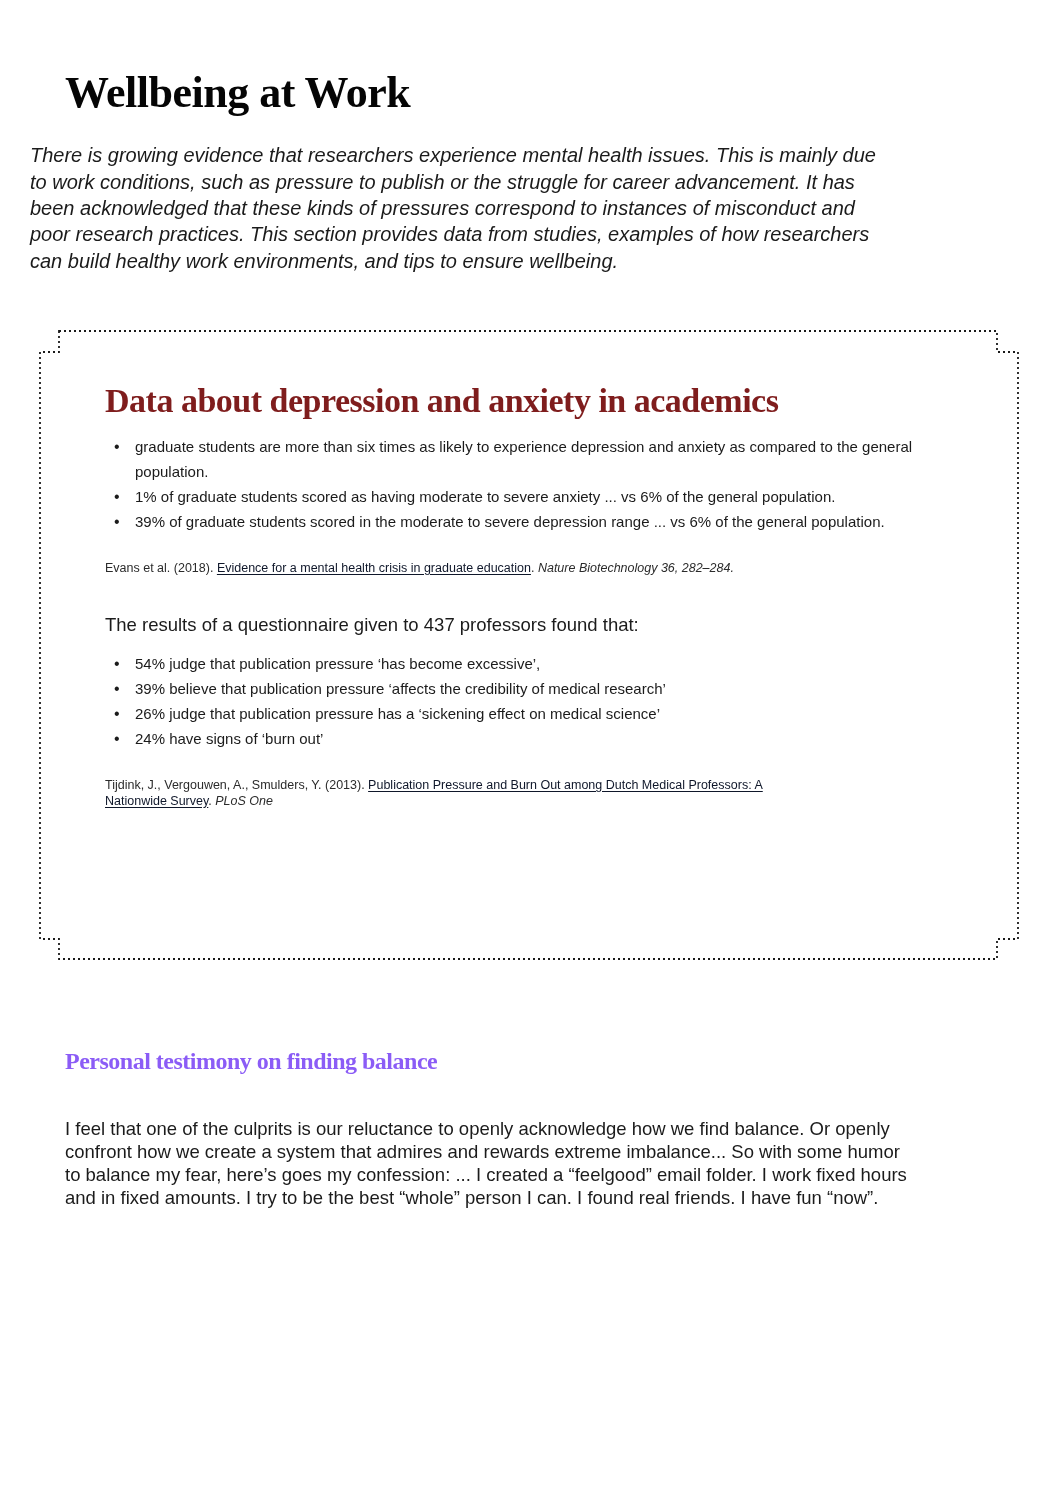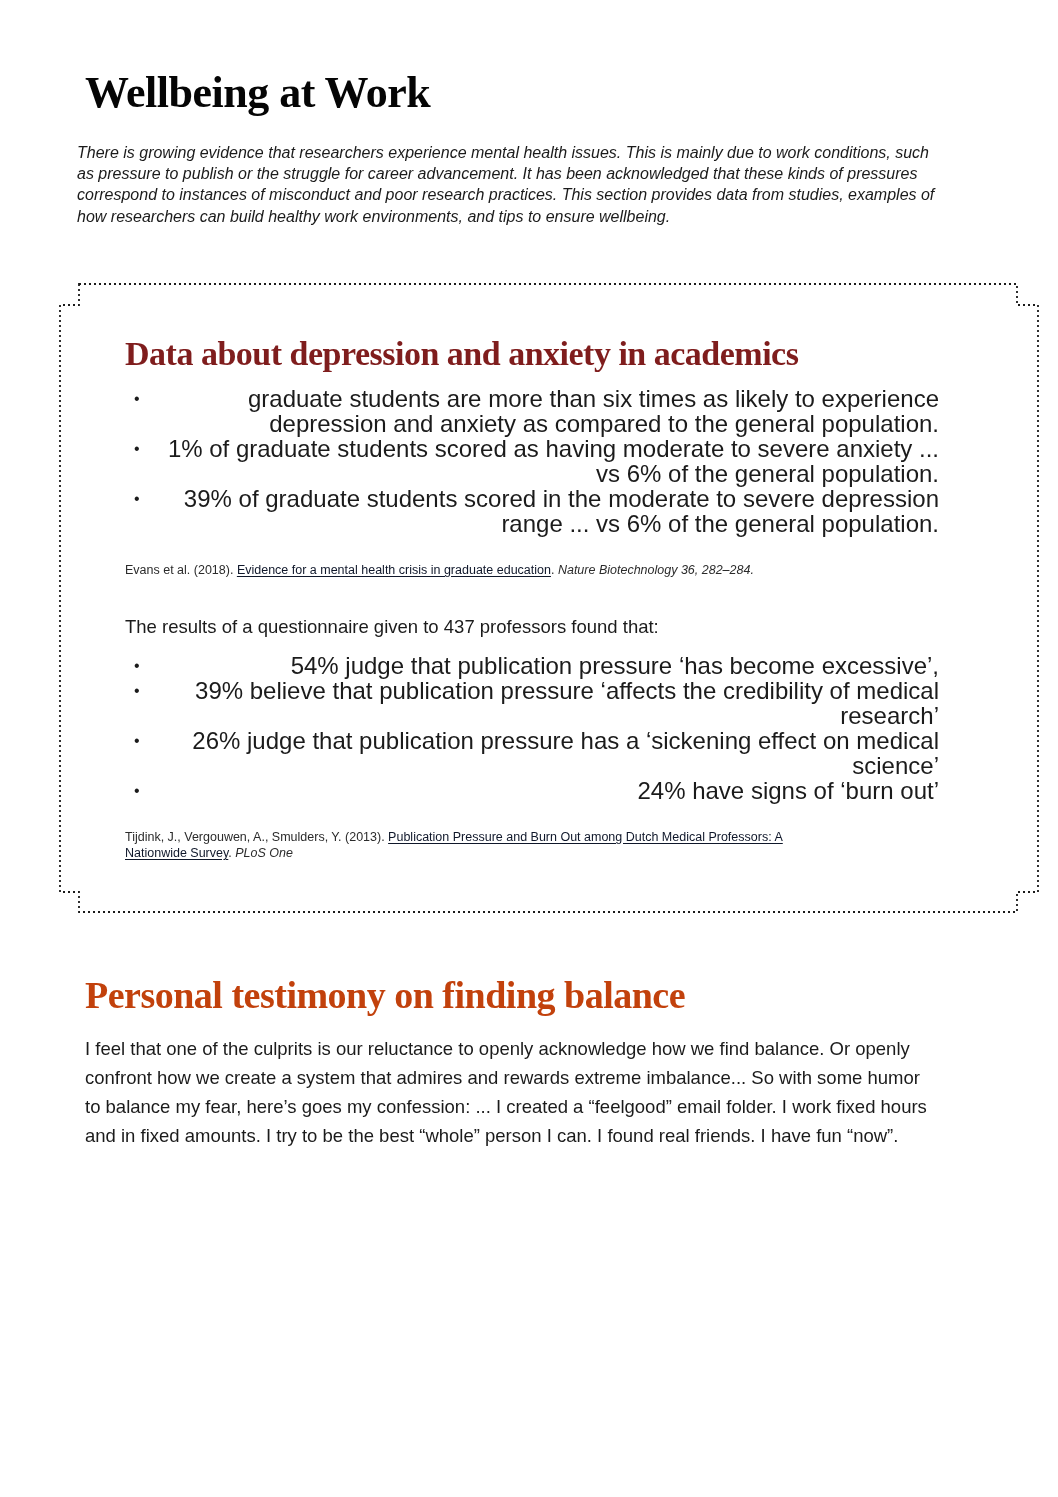--- a/index.html
+++ b/index.html
@@ -5,36 +5,35 @@
   * { margin: 0; padding: 0; box-sizing: border-box; }
   html, body { background: #ffffff; }
   .page {
     position: relative;
     width: 1058px;
     height: 1487px;
     background: #ffffff;
     overflow: hidden;
     font-family: "Liberation Sans", "DejaVu Sans", sans-serif;
     color: #1b1b1b;
-    padding-left: 20px;
   }
   h1.doc-title {
     margin: 70px 100px 0 65px;
     font-family: "Liberation Serif", "DejaVu Serif", serif;
     font-weight: 700;
     font-size: 44px;
     line-height: 1.05;
     letter-spacing: -0.5px;
     color: #050505;
   }
   p.intro {
-    margin: 26px 100px 0 57px;
+    margin: 26px 100px 0 30px;
     max-width: 865px;
     font-style: italic;
-    font-size: 16px;
+    font-size: 20px;
     line-height: 1.32;
     color: #1b1b1b;
   }
   .callout {
     position: relative;
     margin: 56px 0 0 39px;
     width: 980px;
     height: 630px;
   }
   .callout .border-svg {
@@ -63,23 +62,22 @@
     line-height: 25px;
   }
   ul.bullets {
     margin-top: 14px;
     max-width: 830px;
     list-style: none;
   }
   ul.bullets li {
     position: relative;
     padding-left: 30px;
-    font-size: 24px;
+    font-size: 15px;
     line-height: 25px;
-    text-align: right;
   }
   ul.bullets li::before {
     content: "\2022";
     position: absolute;
     left: 9px;
     top: 0;
     font-size: 16px;
   }
   p.cite {
     margin-top: 26px;
@@ -90,33 +88,33 @@
   }
   p.cite .cite-link {
     color: #0f172a;
     text-decoration: underline;
     text-underline-offset: 2px;
     cursor: pointer;
   }
   p.cite em { font-style: italic; }
   p.lead.second { margin-top: 36px; }
   h2.section-title {
-    margin: 62px 100px 0 65px;
+    margin: 88px 100px 0 65px;
     font-family: "Liberation Serif", "DejaVu Serif", serif;
     font-weight: 700;
-    font-size: 38px;
+    font-size: 24px;
     line-height: 1.1;
     letter-spacing: -0.5px;
-    color: #c2410c;
+    color: #8b5cf6;
   }
   p.testimony {
-    margin: 18px 100px 0 65px;
+    margin: 42px 100px 0 65px;
     max-width: 845px;
     font-size: 18.5px;
-    line-height: 29px;
+    line-height: 23px;
   }
   p.cite.cite-bottom {
     margin: 12px 60px 0 65px;
     max-width: none;
   }
 </style>
 </head>
 <body>
 
 <div class="page">

